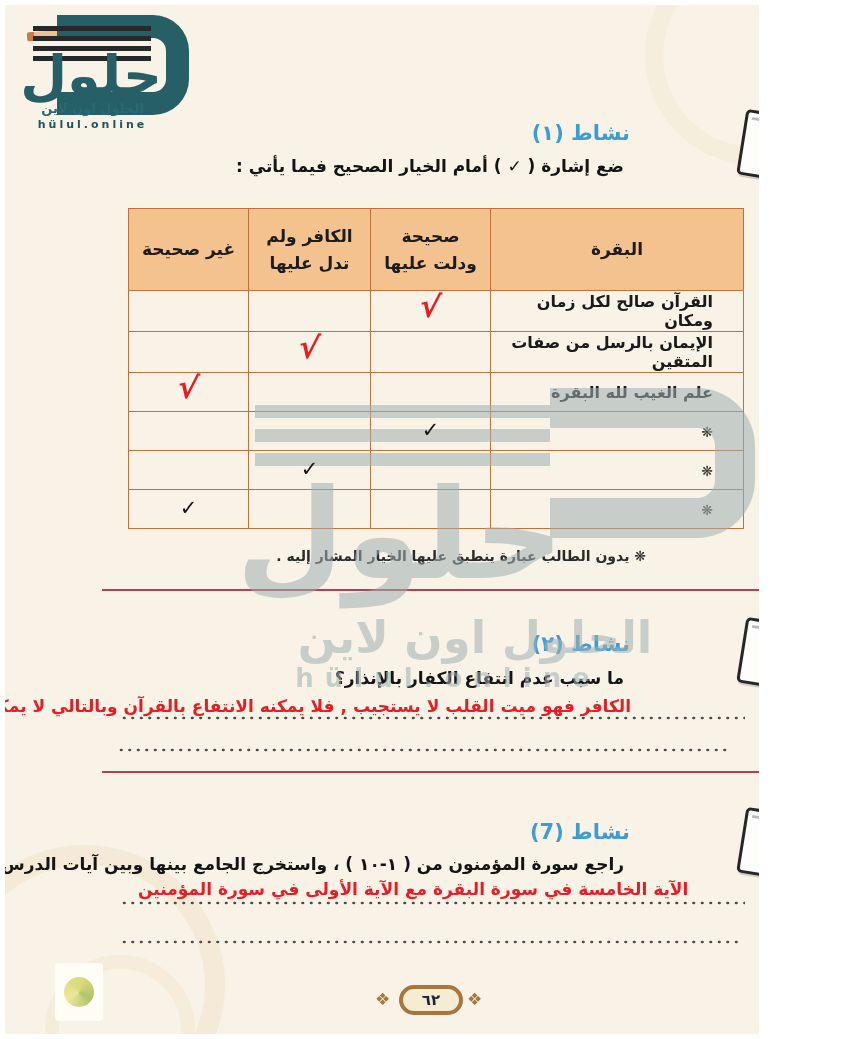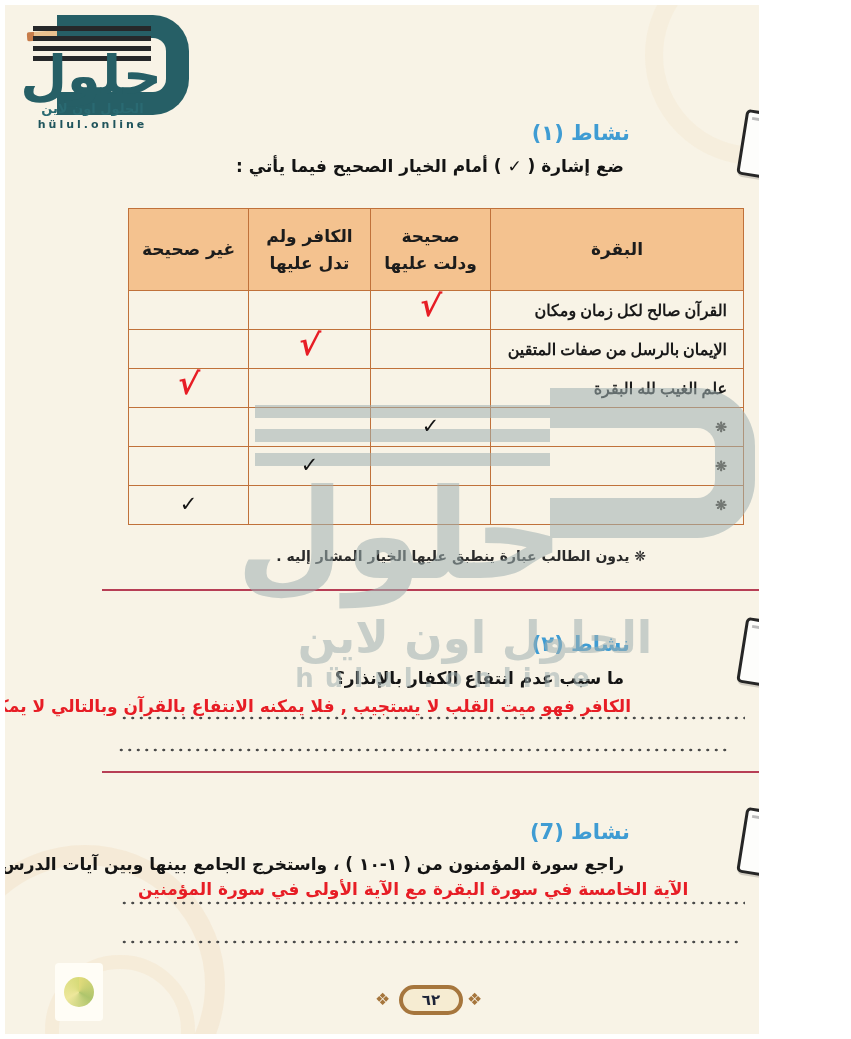--- a/index.html
+++ b/index.html
@@ -32,21 +32,21 @@
   
   .notebook{width:58px;height:66px;background:#fdfdfb;border:3px solid #262626;border-radius:5px;transform:rotate(9deg);box-shadow:1px 2px 0 rgba(0,0,0,.15);}
   .notebook .spiral{position:absolute;right:5px;top:6px;bottom:6px;width:0;border-right:2px dotted #555;}
   .notebook .topline{position:absolute;left:4px;top:4px;width:14px;height:3px;background:#bbb;}
 
   
   .wtable{position:absolute;left:123px;top:203px;width:615px;border-collapse:collapse;direction:rtl;table-layout:fixed;}
   .wtable th,.wtable td{border:1.5px solid #c0713a;}
   .wtable thead th{background:#f4c28f;height:82px;font-size:17px;font-weight:bold;color:#1c1c1c;line-height:1.55;padding:2px 6px;}
   .wtable tbody tr{height:39px;}
-  .stmt-cell{font-size:16px;font-weight:600;color:#1a1a1a;padding-right:16px;text-align:right;font-family:Liberation Serif, serif;}
+  .stmt-cell{font-size:16px;font-weight:600;color:#1a1a1a;padding-right:30px;text-align:right;}
   .choice-cell{text-align:center;}
   .star{font-size:14px;color:#3c3328;}
   .ck{position:relative;z-index:6;display:inline-block;line-height:0;}
   .ck-red{color:#e71d25;font-size:31px;font-weight:bold;transform:rotate(7deg);}
   .ck-black{color:#141414;font-size:21px;font-weight:bold;}
 
   .note{right:113px;top:543px;font-size:14px;font-weight:600;color:#2a2a2a;white-space:nowrap;}
 
   
   .rule-red{height:2px;background:#b73e55;}

